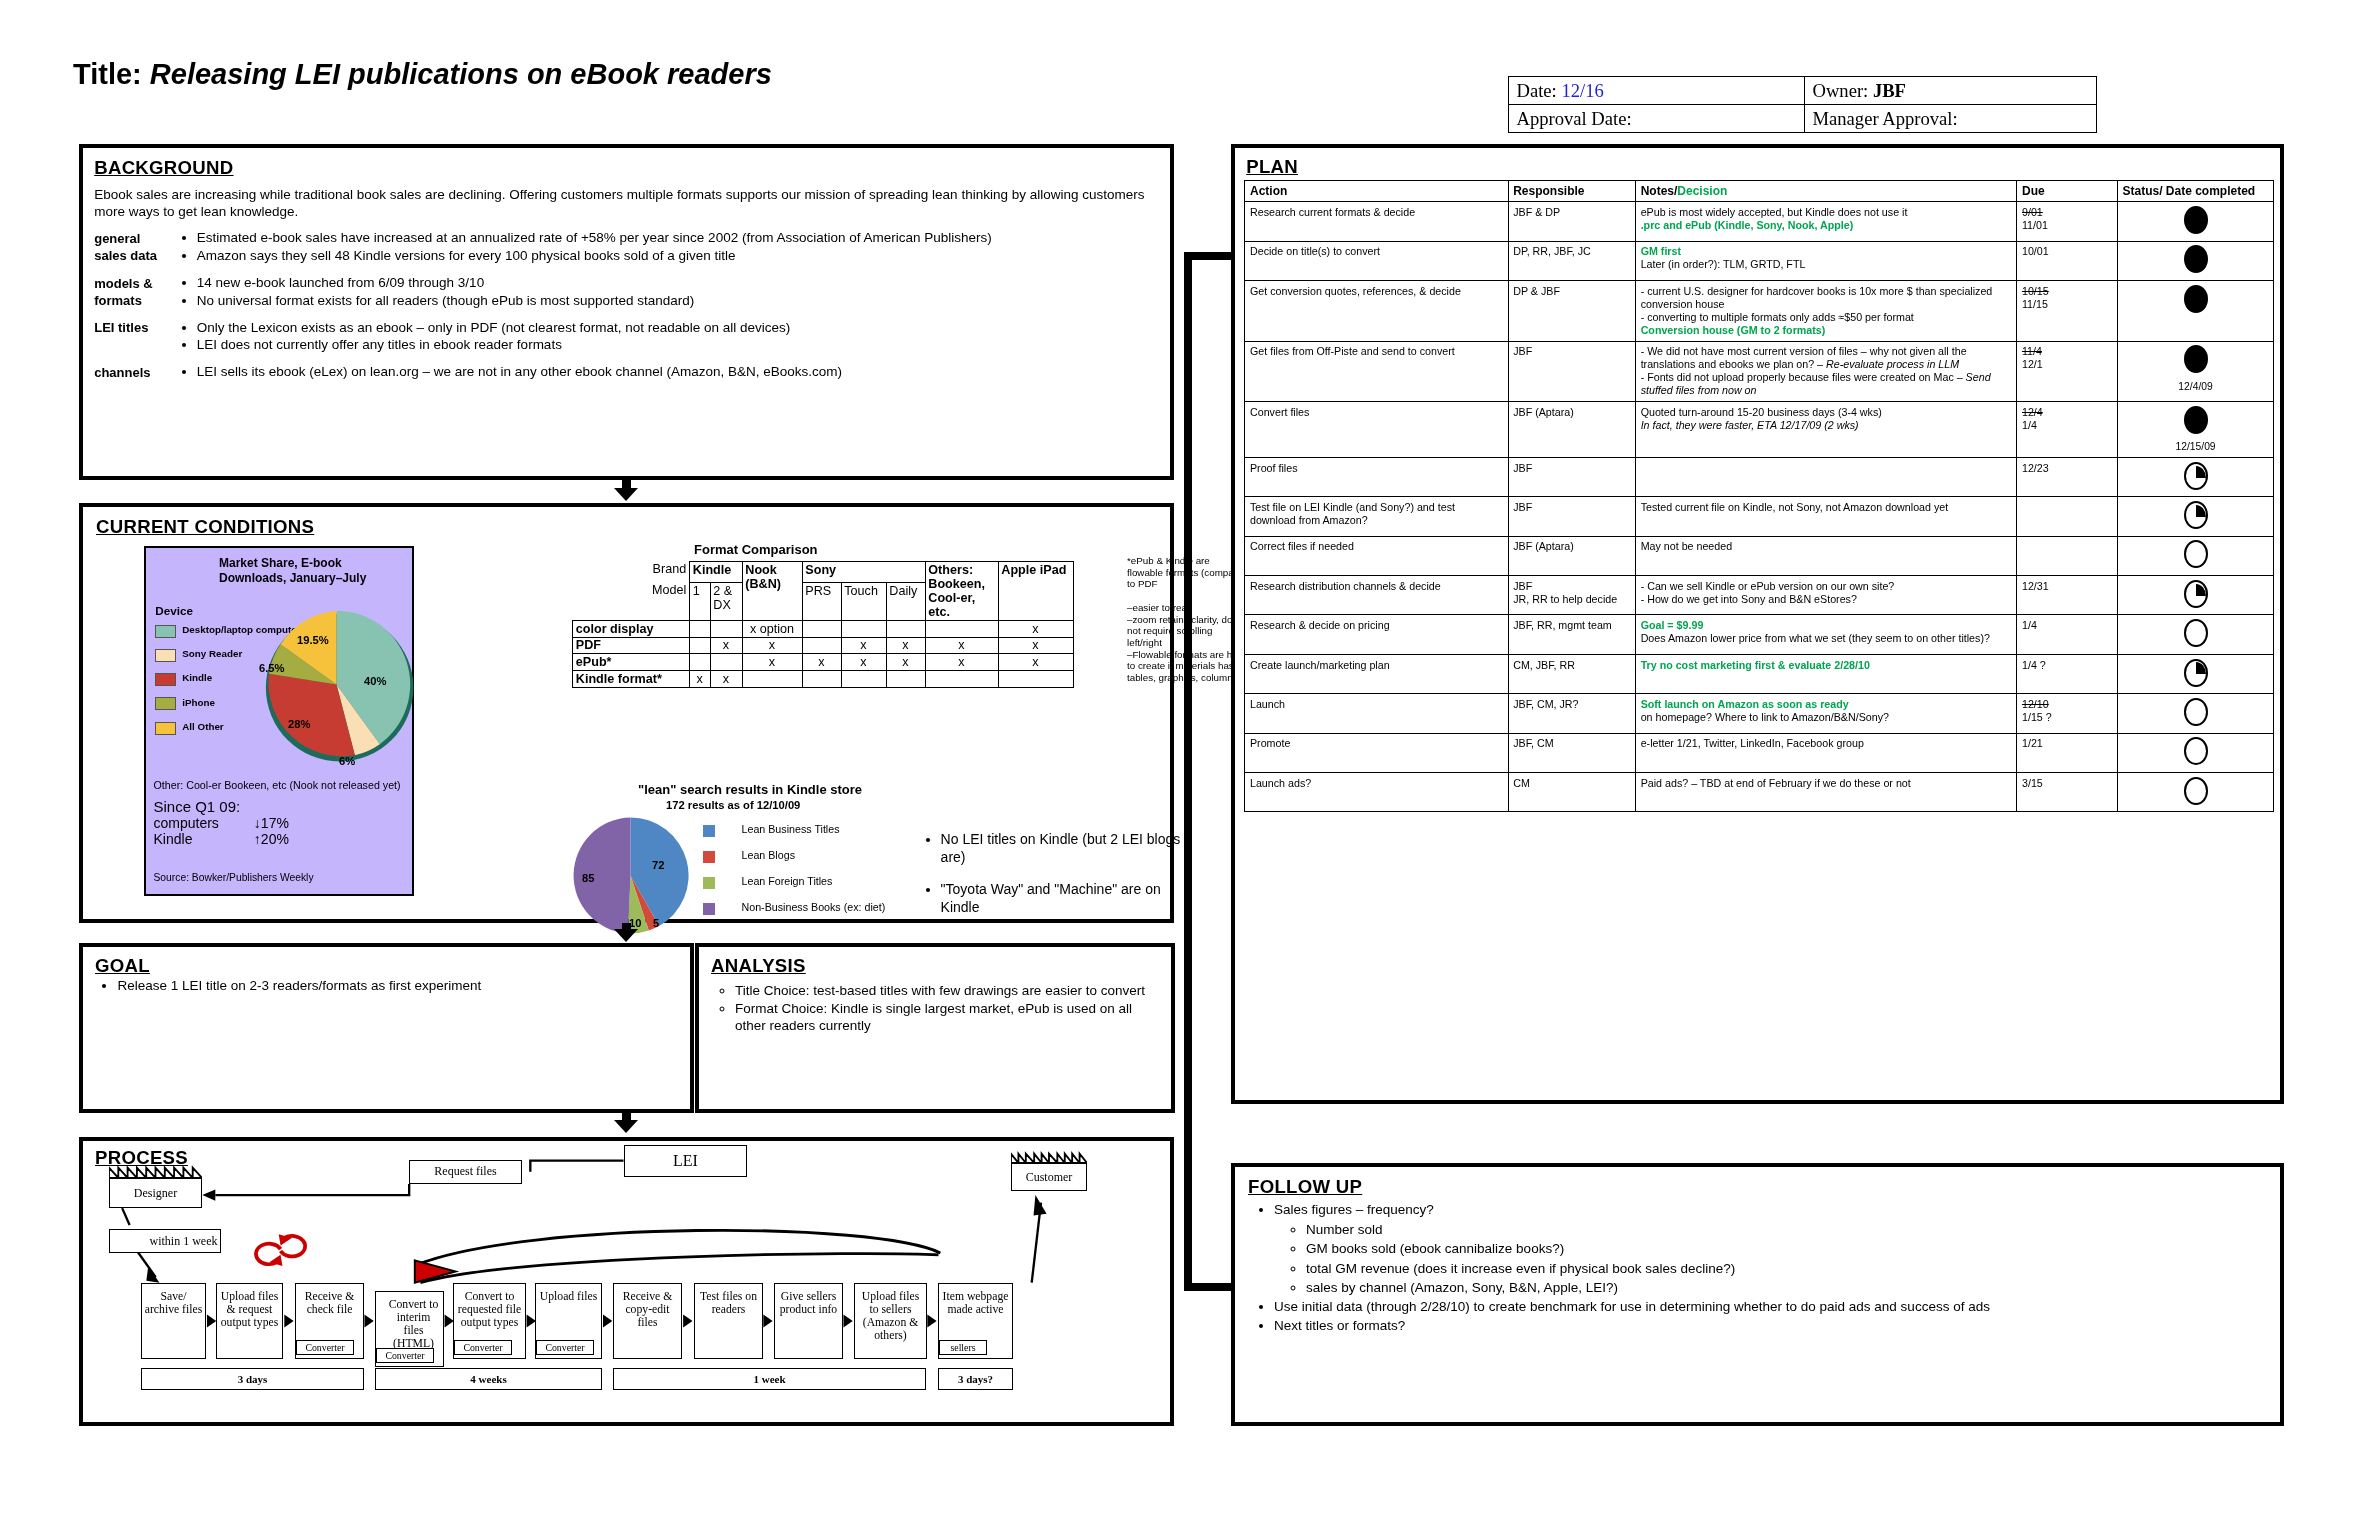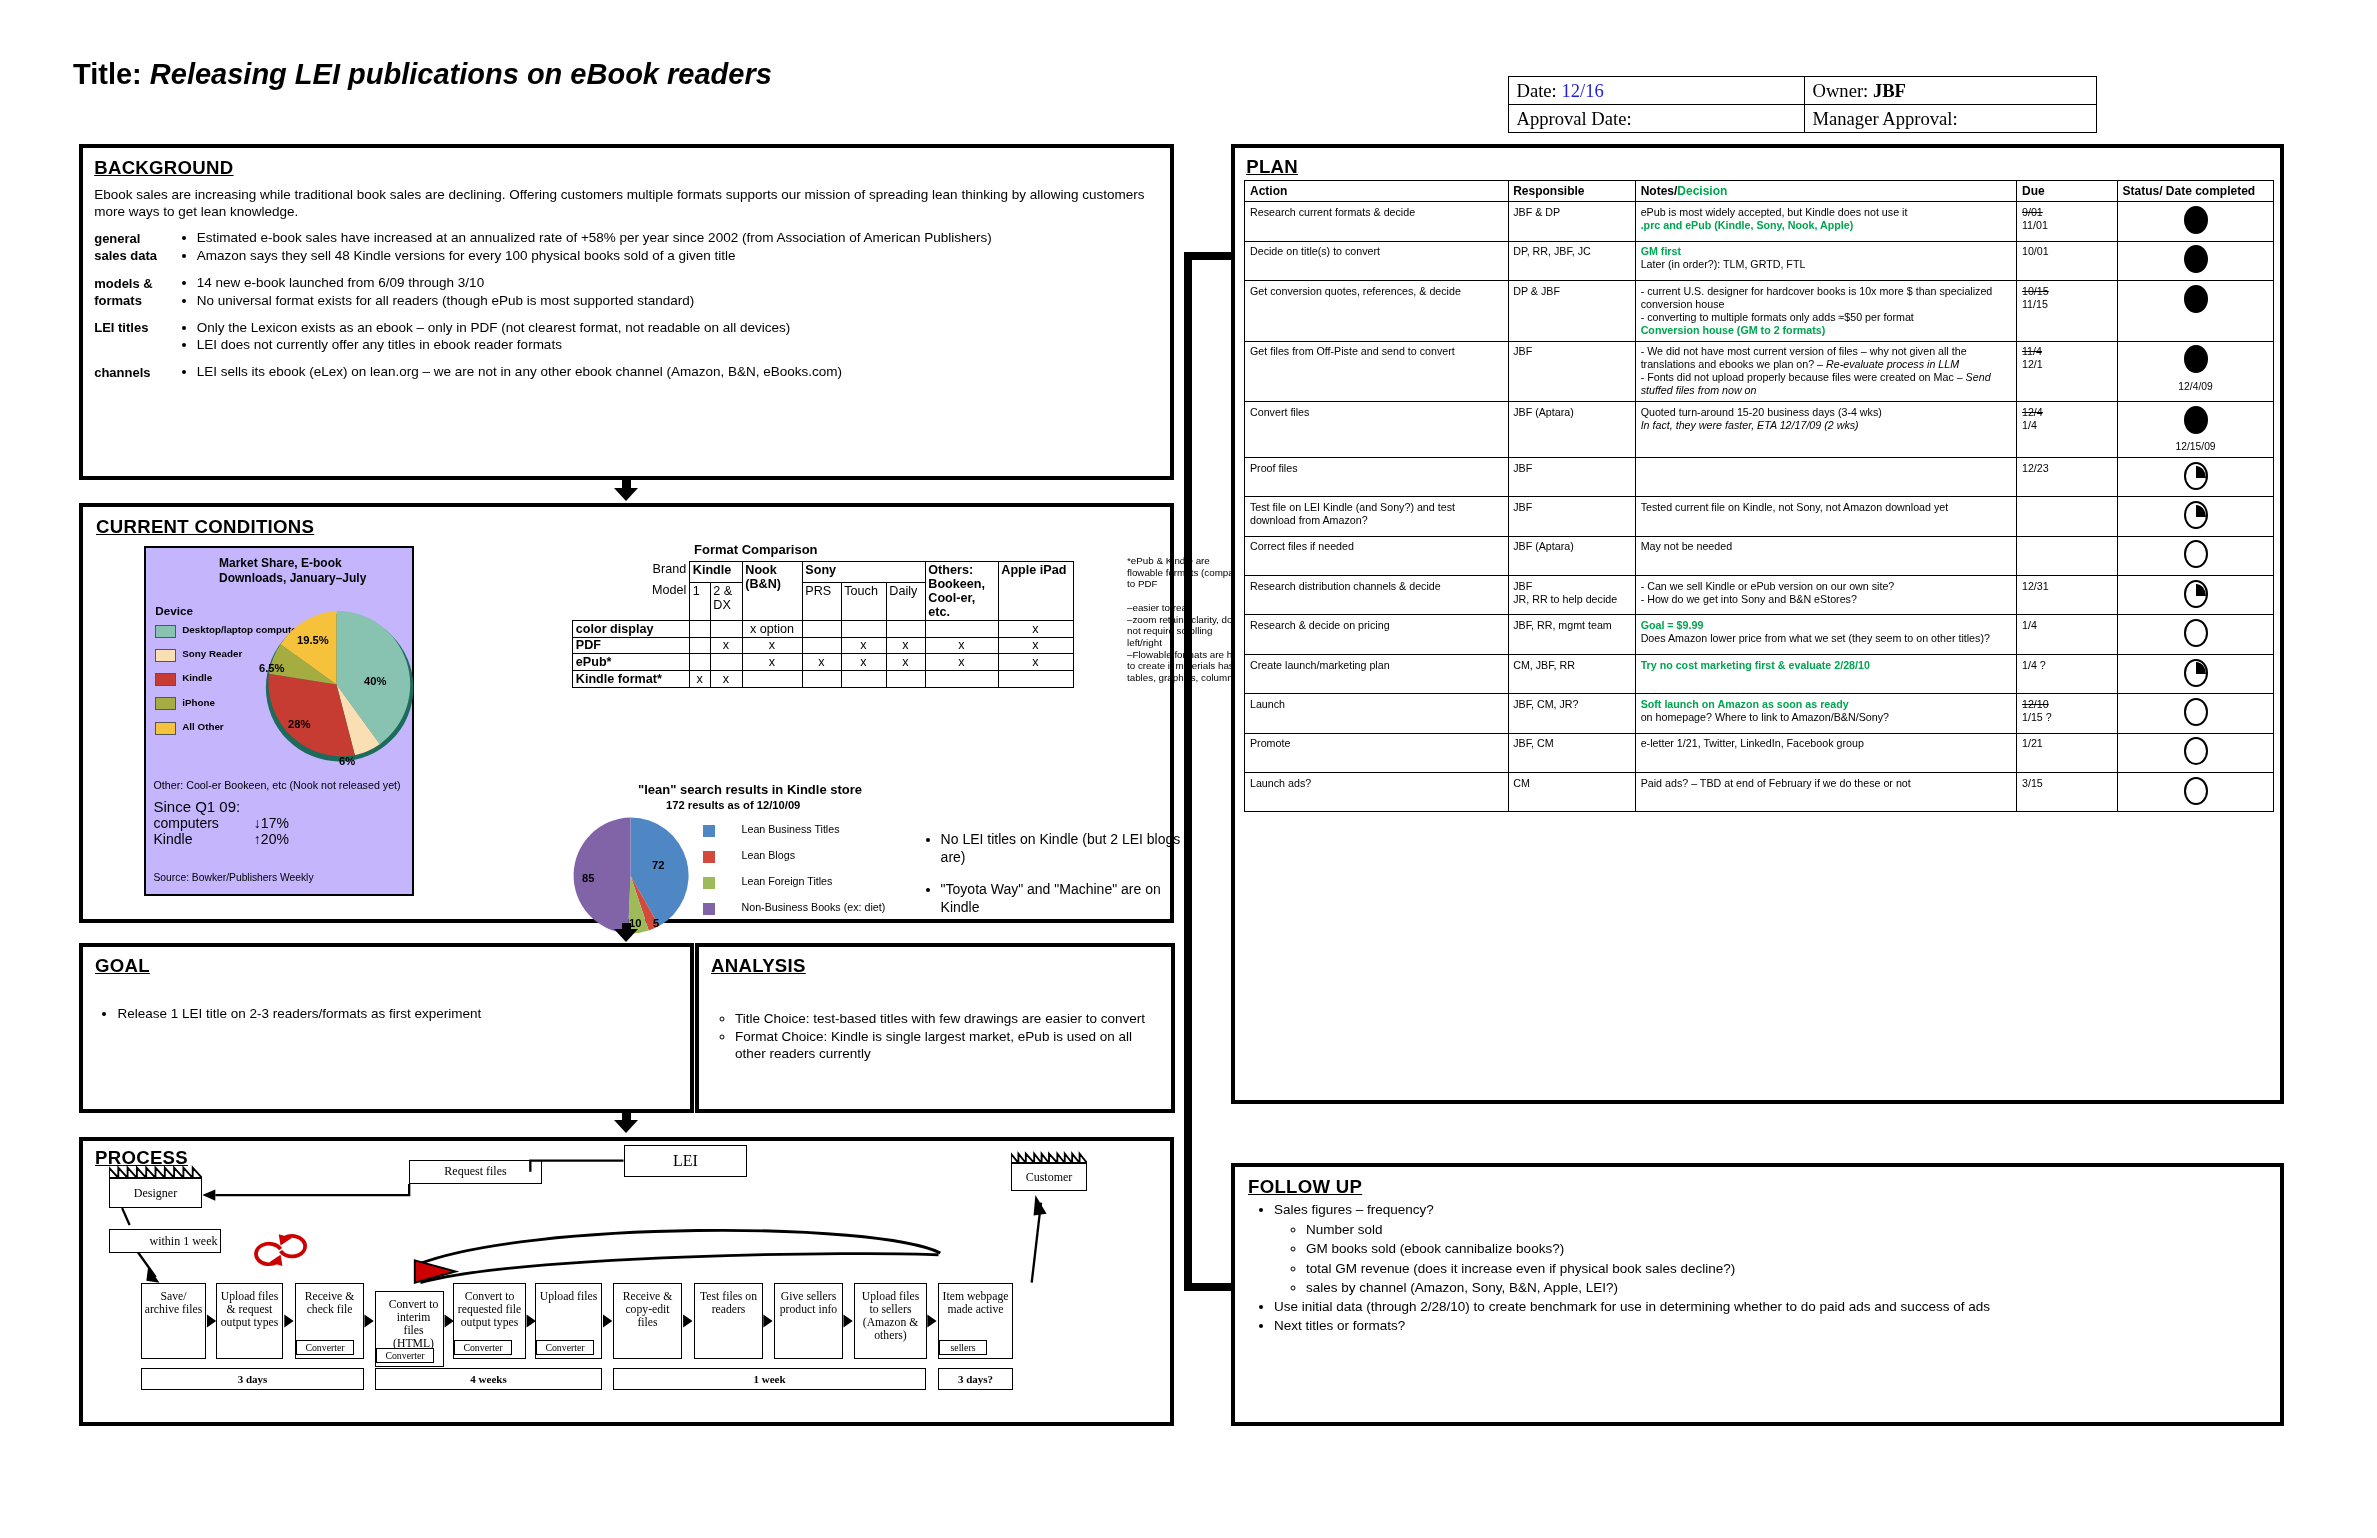--- a/index.html
+++ b/index.html
@@ -82,21 +82,21 @@
   #pie2-legend .lg-tx { font-weight:normal; font-size:10.7px;padding-left:20px; }
   .p2lbl { position:absolute; font-size:11.2px; font-weight:bold; }
   #cc-bullets { position:absolute; left:839px; top:324px; width:261px; }
   #cc-bullets ul { margin:0; padding-left:18.6px; }
   #cc-bullets li { font-size:14px; line-height:17.7px; margin-bottom:15px; }
 
   
   #goal-box { left:79px; top:943px; width:615px; height:170px; }
   #analysis-box { left:695px; top:943px; width:480px; height:170px; }
   .ga-head { position:absolute; left:12px; top:7.5px; }
-  .ga-body { position:absolute; left:12px; top:30px; right:9.3px;margin-top:28px; }
+  .ga-body { position:absolute; left:12px; top:30px; right:9.3px; }
   .ga-body ul { margin:0; padding-left:22.4px; }
   .ga-body li { font-size:13.5px; line-height:17.7px; }
   .ga-body ul ul { padding-left:26px; margin-top:1.9px; list-style-type:circle; }
   .ga-body ul ul li { font-size:13px; line-height:17.7px; }
   #analysis-box .ga-body ul { list-style-type:circle; padding-left:24px; }
 
   
   #process-box { left:79px; top:1137px; width:1095px; height:289px; }
   #process-head { position:absolute; left:12px; top:5.6px; }
   .pbox { position:absolute; border:1.9px solid #000; background:#fff; font-family:"Liberation Serif", serif;
@@ -435,21 +435,21 @@
   <div class="spine" style="left:1184px; top:1283px; width:47px; height:8.4px;"></div>
 
   <div id="process-box" class="framed">
     <div id="process-head" class="sect-head">PROCESS</div>
 
     <svg class="sawtooth" style="left:26px; top:22.4px; width:93px; height:15px;" viewBox="0 0 100 16">
       <path d="M0 16 L0 5 L10 16 L10 5 L20 16 L20 5 L30 16 L30 5 L40 16 L40 5 L50 16 L50 5 L60 16 L60 5 L70 16 L70 5 L80 16 L80 5 L90 16 L90 5 L100 16 Z" fill="none" stroke="#000" stroke-width="2"></path>
     </svg>
     <div class="pbox" style="left:26px; top:37px; width:93px; height:30px;">Designer</div>
 
-    <div class="pbox" style="left:326px; top:18.6px; width:133px; height:24px;">Request files</div>
+    <div class="pbox" style="left:326px; top:18.6px; width:113px; height:24px;">Request files</div>
     <div class="pbox" style="left:541px; top:3.7px; width:123px; height:32px; font-size:16px;">LEI</div>
 
     <svg class="sawtooth" style="left:928px; top:9.3px; width:76px; height:13px;" viewBox="0 0 82 14">
       <path d="M0 14 L0 4 L8 14 L8 4 L16 14 L16 4 L25 14 L25 4 L33 14 L33 4 L41 14 L41 4 L50 14 L50 4 L58 14 L58 4 L66 14 L66 4 L74 14 L74 4 L82 14 Z" fill="none" stroke="#000" stroke-width="2"></path>
     </svg>
     <div class="pbox" style="left:928px; top:22.4px; width:76px; height:28px;">Customer</div>
 
     <svg style="position:absolute; left:0; top:0; width:1095px; height:289px; pointer-events:none;" viewBox="0 0 1175 310" width="1095" height="289">
       <path d="M580 21 L480 21 L480 33" fill="none" stroke="#000" stroke-width="2.5"></path>
       <path d="M350 46 L350 58 L142 58" fill="none" stroke="#000" stroke-width="2.5"></path>

